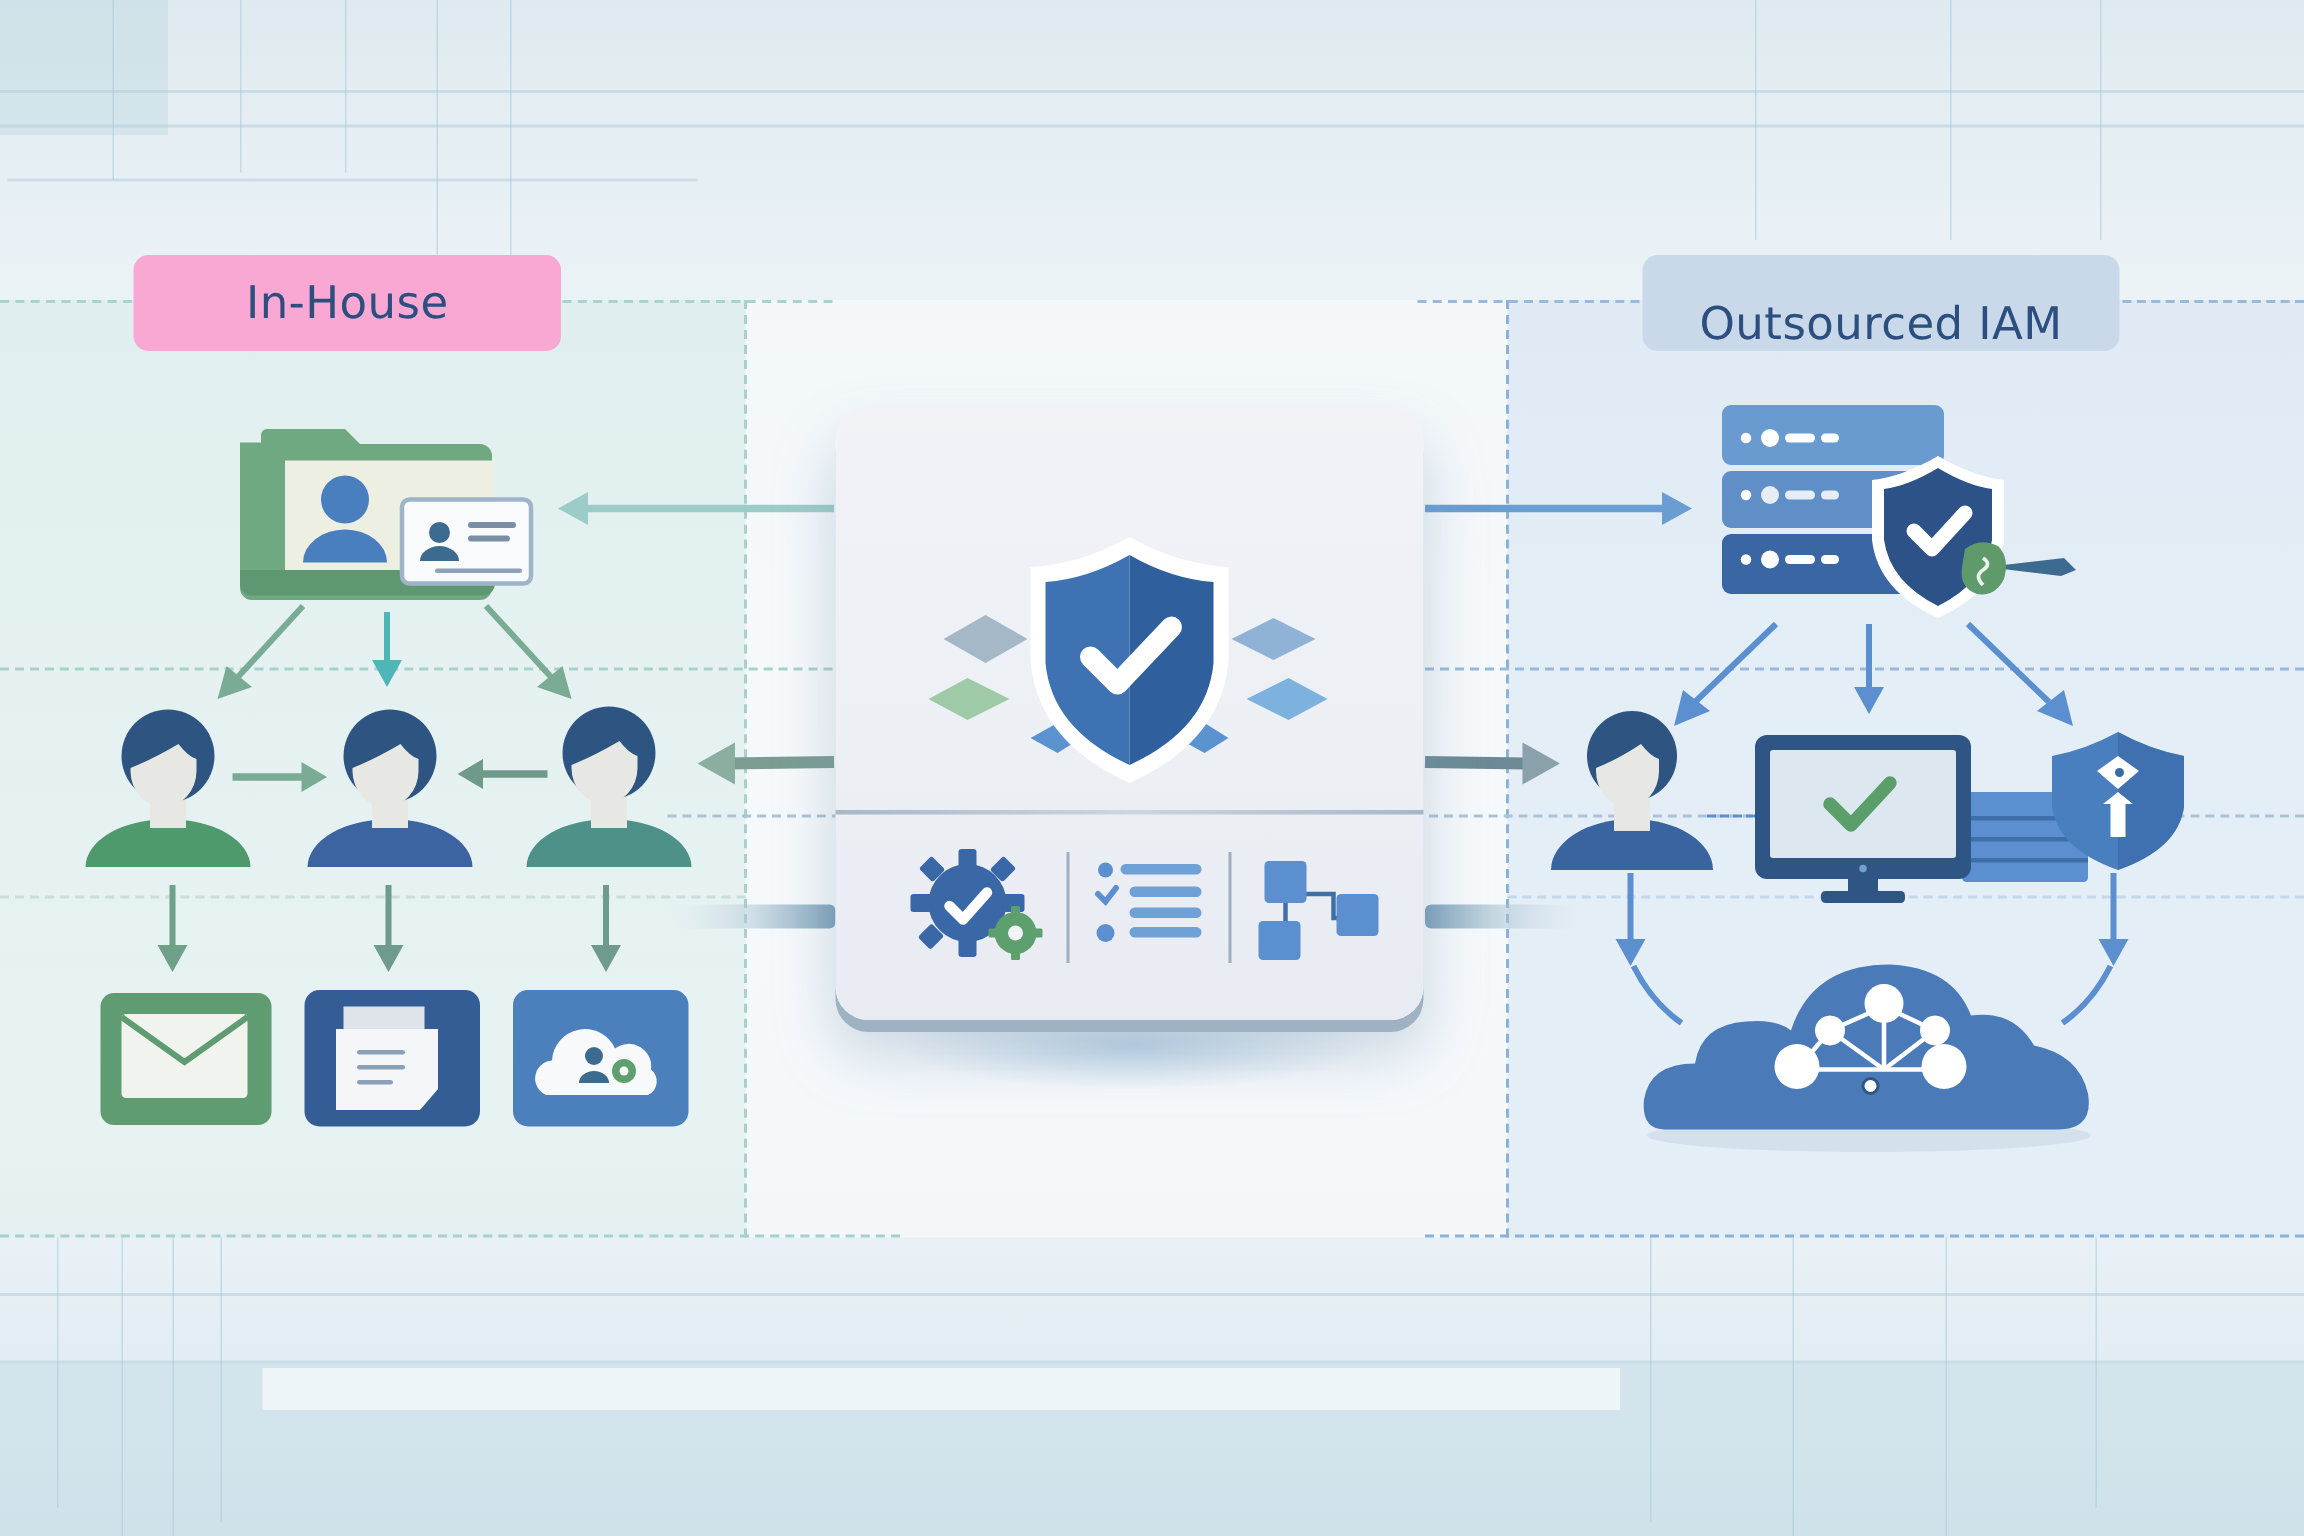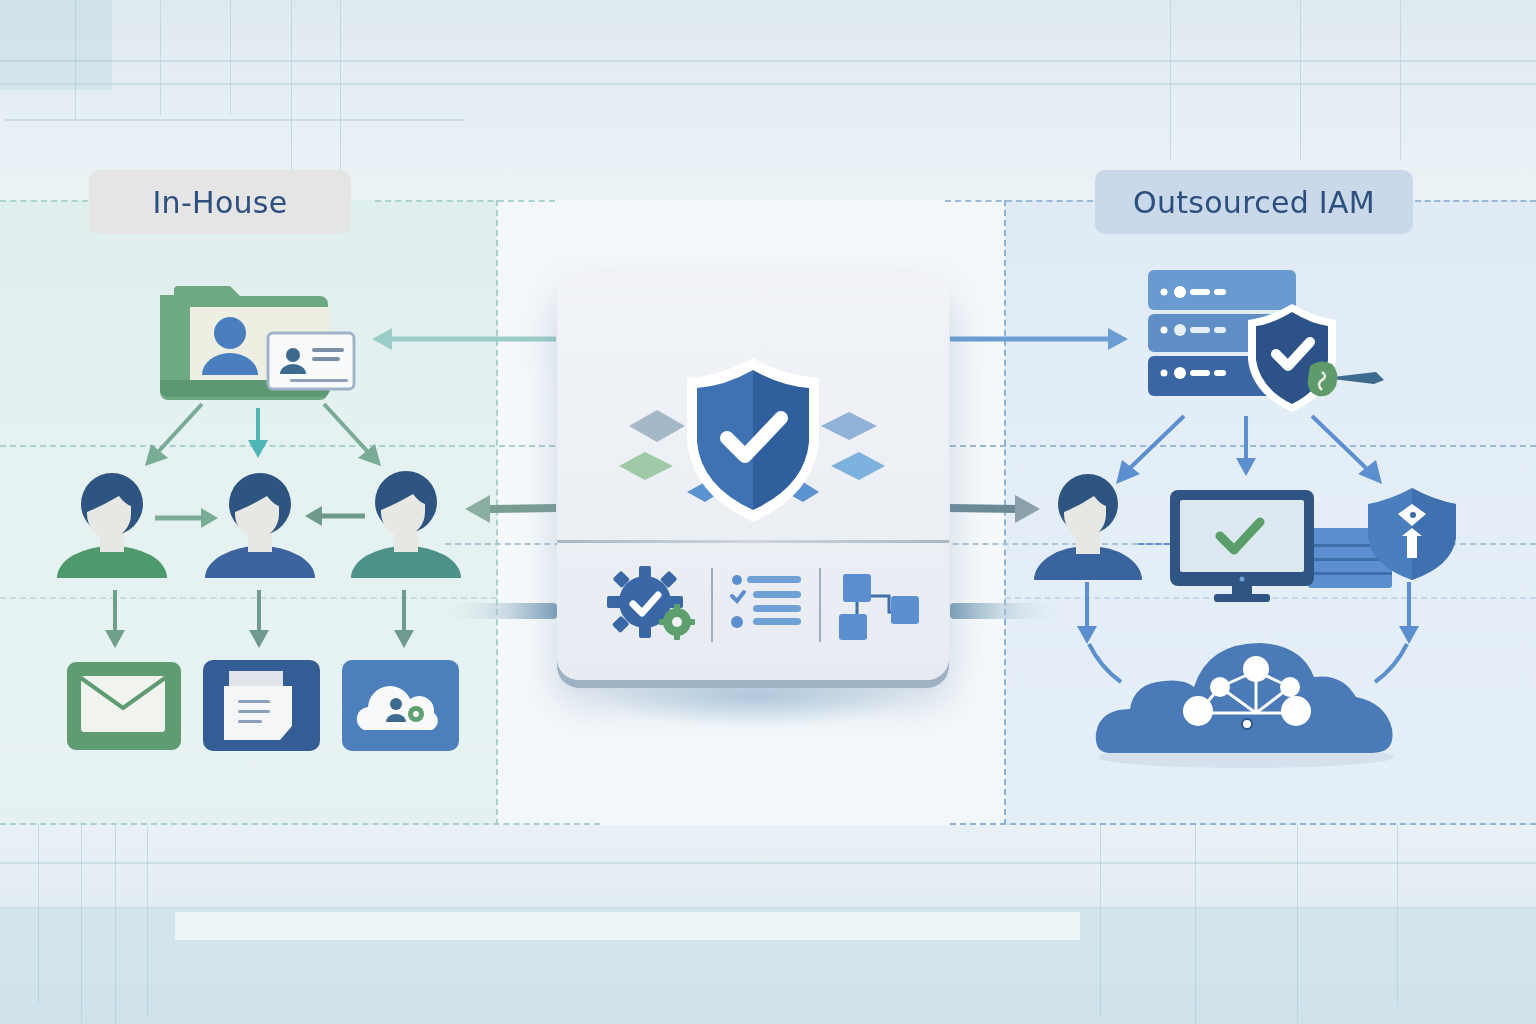--- a/index.html
+++ b/index.html
@@ -13,22 +13,22 @@
   .panel-left{position:absolute;left:0;top:200px;width:497px;height:625px;
     background:linear-gradient(180deg,rgba(214,236,232,0.55),rgba(220,238,232,0.35));}
   .panel-right{position:absolute;left:1005px;top:200px;width:531px;height:625px;
     background:linear-gradient(180deg,rgba(214,228,243,0.55),rgba(218,232,245,0.45));}
   .panel-center{position:absolute;left:497px;top:200px;width:508px;height:625px;
     background:rgba(250,252,254,0.55);}
   .dash-h{position:absolute;height:0;border-top:2px dashed;}
   .dash-v{position:absolute;width:0;border-left:2px dashed;}
   .label-box{position:absolute;border-radius:10px;display:flex;align-items:center;justify-content:center;
     font-size:30px;color:#2c4f7f;letter-spacing:0.3px;}
-  .label-inhouse{left:89px;top:170px;width:262px;height:64px;background:#e5e5e5;}
-  .label-out{left:1095px;top:170px;width:318px;height:64px;background:#c9d9ea;}
+  .label-inhouse{left:89px;top:170px;width:285px;height:64px;background:#f9a8d4;}
+  .label-out{left:1095px;top:170px;width:318px;height:64px;background:#c9d9ea;align-items:flex-end;}
   .gov-card{position:absolute;left:557px;top:272px;width:392px;height:408px;border-radius:22px;
     background:linear-gradient(180deg,#f1f3f7,#e8ecf2);
     box-shadow:0 8px 0 #9fb2c4, 0 22px 40px rgba(120,150,180,0.35);}
   .gov-title{position:absolute;left:0;top:28px;width:100%;text-align:center;font-weight:bold;
     font-size:29px;color:#2f5585;}
   .gov-divider{position:absolute;left:0;top:268px;width:100%;height:3px;background:linear-gradient(90deg,#a9b7c5,#cdd6df,#a9b7c5);}
   .gov-sep{position:absolute;top:296px;width:2px;height:74px;background:#9db0c2;}
   .gov-shadow{position:absolute;left:600px;top:668px;width:310px;height:58px;border-radius:50%;
     background:radial-gradient(ellipse at center,rgba(170,200,222,0.7),rgba(200,220,235,0.0) 72%);}
   svg{display:block;}

